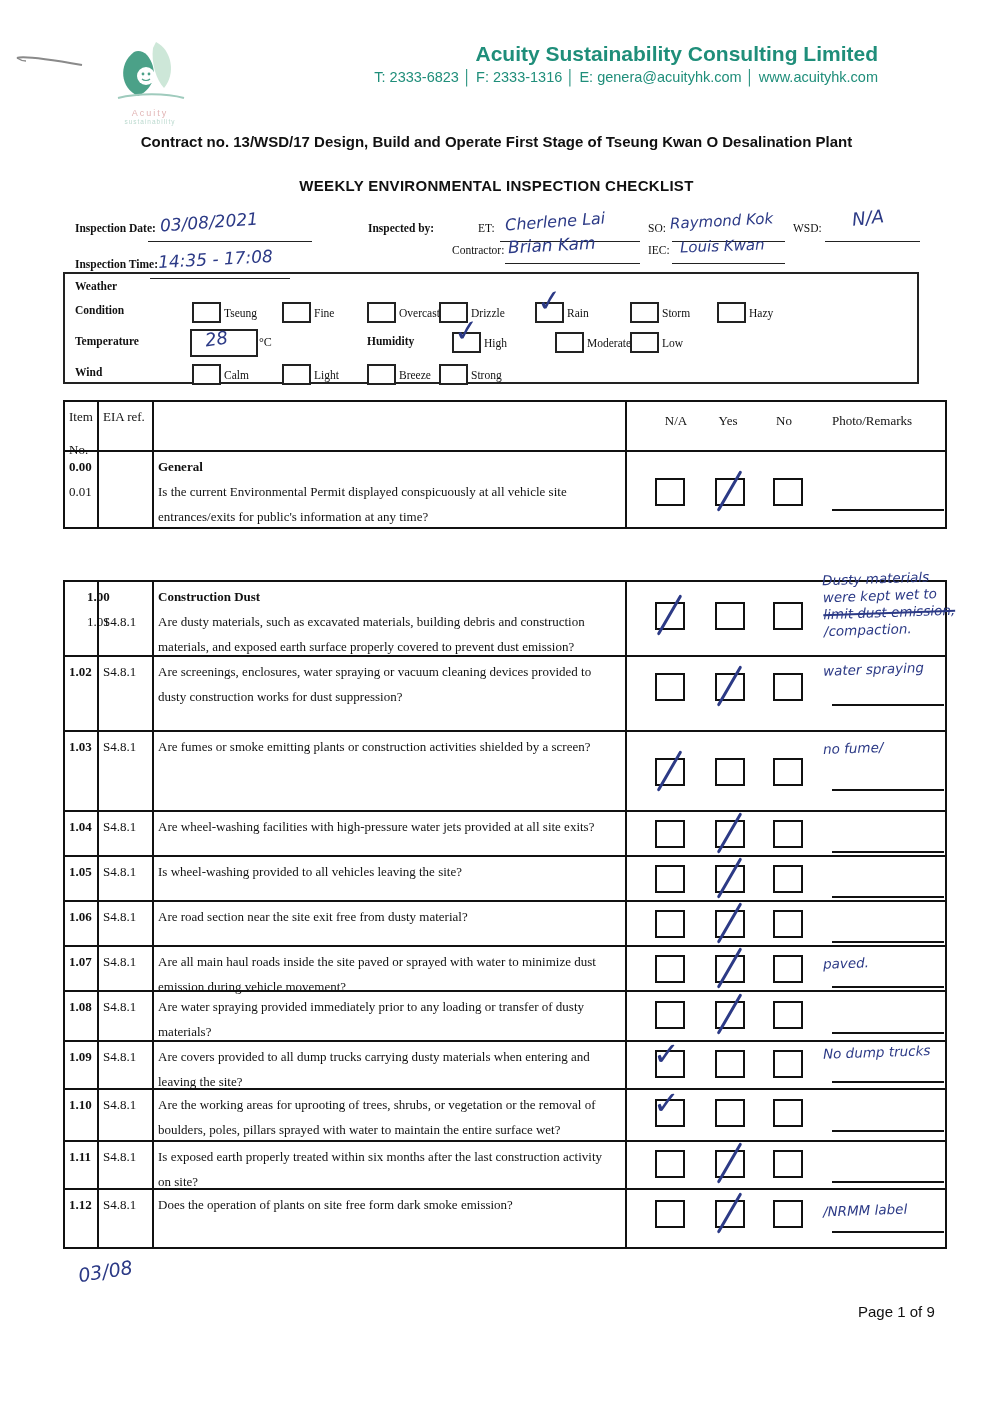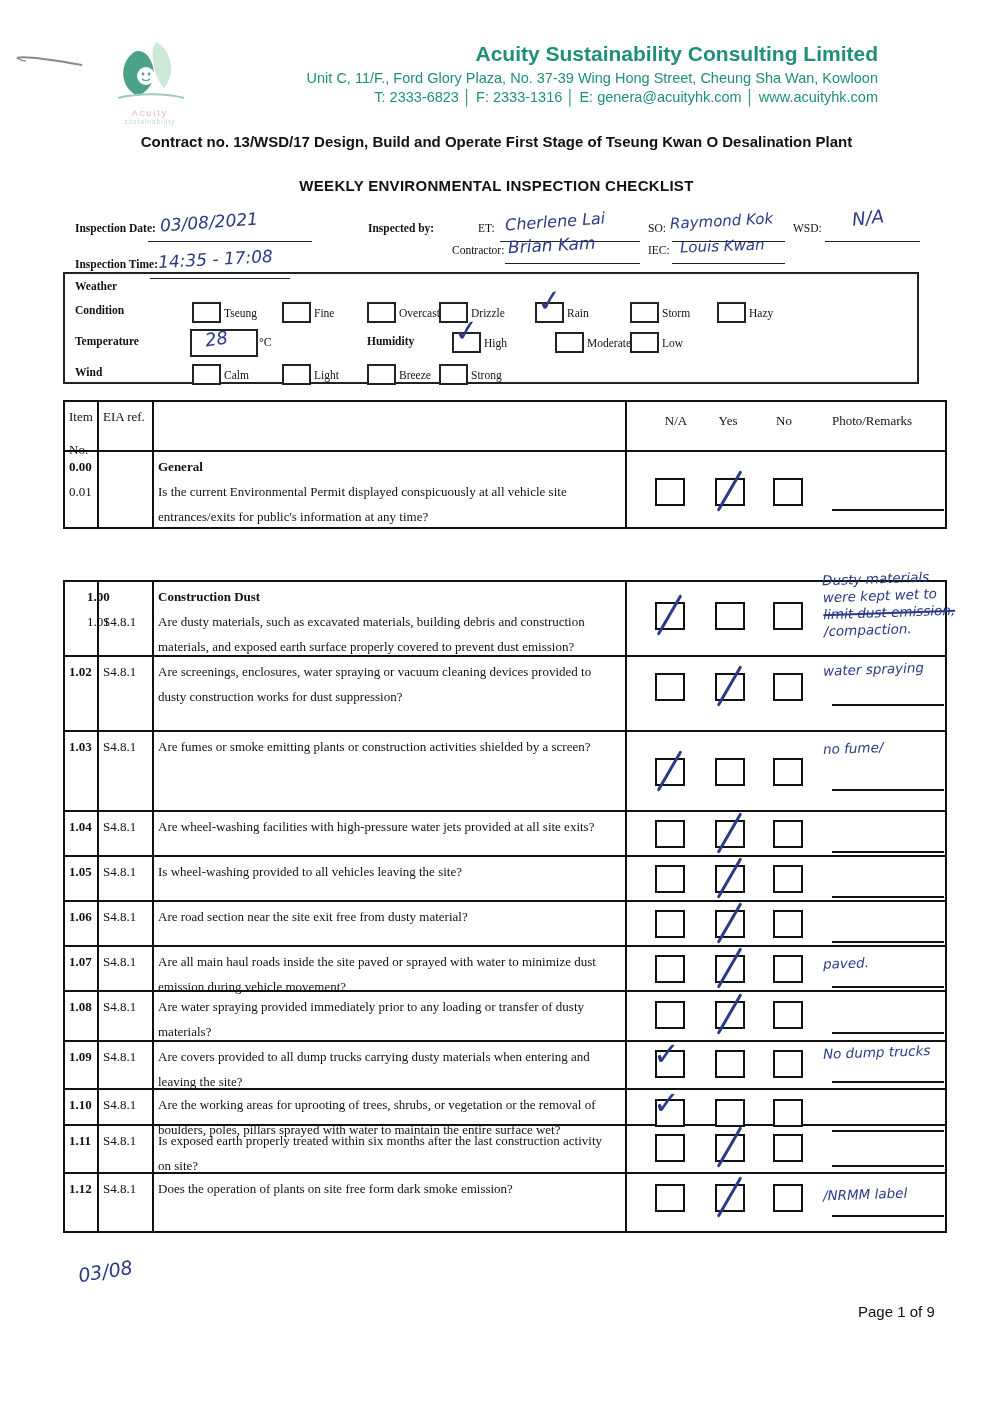--- a/index.html
+++ b/index.html
@@ -62,21 +62,20 @@
       <circle cx="39" cy="34" r="1.4" fill="#4ba188"></circle>
       <path d="M32 39 C 34 41, 38 41, 40 39" stroke="#4ba188" stroke-width="1.2" fill="none"></path>
       <path d="M8 58 C 28 53, 56 53, 74 58" stroke="#9fcbbd" stroke-width="2" fill="none"></path>
     </svg>
     <div style="text-align:center;font-family:'Liberation Sans',sans-serif;font-size:9px;color:rgba(205,130,130,.6);letter-spacing:2px;">Acuity</div>
     <div style="text-align:center;font-family:'Liberation Sans',sans-serif;font-size:6.5px;color:rgba(130,185,165,.55);letter-spacing:1px;">sustainability</div>
   </div>
 
   <div class="abs" style="left:230px;top:42px;width:648px;text-align:right;">
     <div class="company">Acuity Sustainability Consulting Limited</div>
-    <div class="addr" style="margin-top:4px;">Unit C, 11/F., Ford Glory Plaza, No. 37-39 Wing Hong Street, Cheung Sha Wan, Kowloon</div>
     <div class="contact" style="margin-top:3px;">T: 2333-6823 │ F: 2333-1316 │ E: genera@acuityhk.com │ www.acuityhk.com</div>
   </div>
 
   <div class="abs contract" style="left:0;top:133px;width:993px;text-align:center;">Contract no.  13/WSD/17 Design, Build and Operate First Stage of Tseung Kwan O Desalination Plant</div>
 
   <div class="abs doc-title" style="left:0;top:177px;width:993px;text-align:center;">WEEKLY ENVIRONMENTAL INSPECTION CHECKLIST</div>
 
   <div class="abs flabel" style="left:75px;top:222px;">Inspection Date:</div>
   <div class="abs fline" style="left:148px;top:240px;width:164px;"></div>
   <div class="abs hw" style="left:160px;top:212px;font-size:17px;transform:rotate(-4deg);">03/08/2021</div>
@@ -394,21 +393,21 @@
           <div class="acb" style="left: 28px; top: 8px;"></div>
           <div class="acb" style="left: 88px; top: 8px;"></div>
           <div class="acb" style="left: 146px; top: 8px;"></div>
           <div class="tick" style="left: 26px; top: -4px;">✓</div>
           <div class="rem-ul" style="left: 205px; width: 112px; top: 38px;"></div>
           <div class="rem" style="left: 196px; top: 2px;">
             <div>No dump trucks</div>
           </div>
         </div>
       </div>
-      <div class="trow" style="height: 36px;">
+      <div class="trow" style="height: 52px;">
         <div class="tcell" style="width: 34px;">
           <div style="font-weight: bold;">1.10</div>
         </div>
         <div class="tcell" style="width: 55px;">
           <div>S4.8.1</div>
         </div>
         <div class="tcell" style="width: 473px;">
           <div class="q-text">Are the working areas for uprooting of trees, shrubs, or vegetation or the removal of boulders, poles, pillars sprayed with water to maintain the entire surface wet?</div>
         </div>
         <div class="tcell last" style="width: 318px;">

